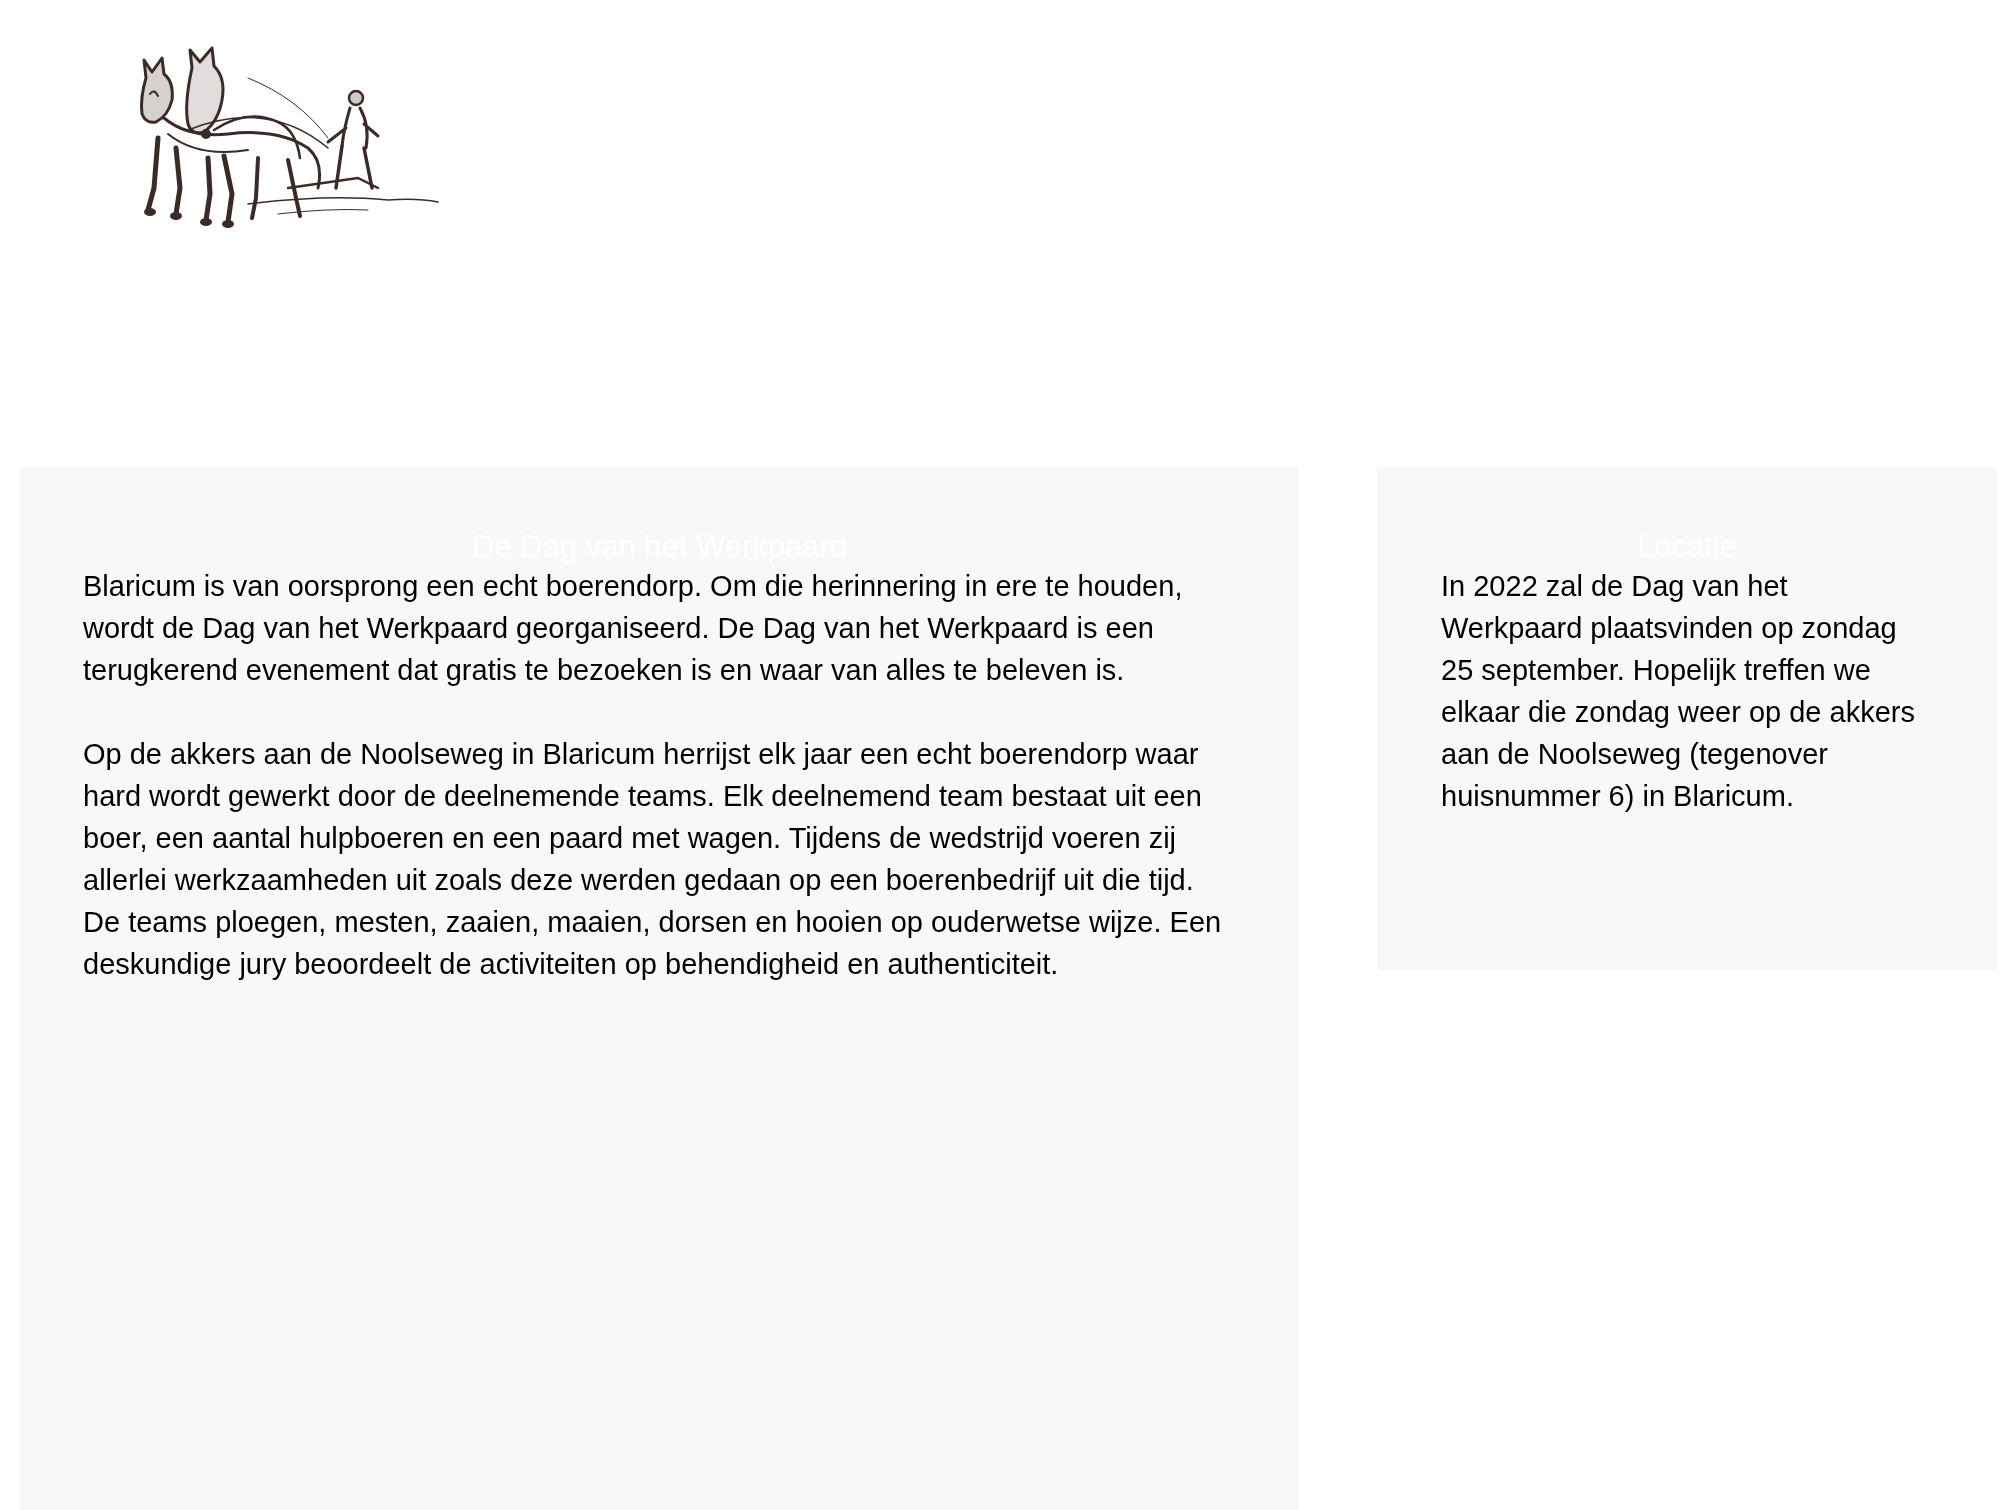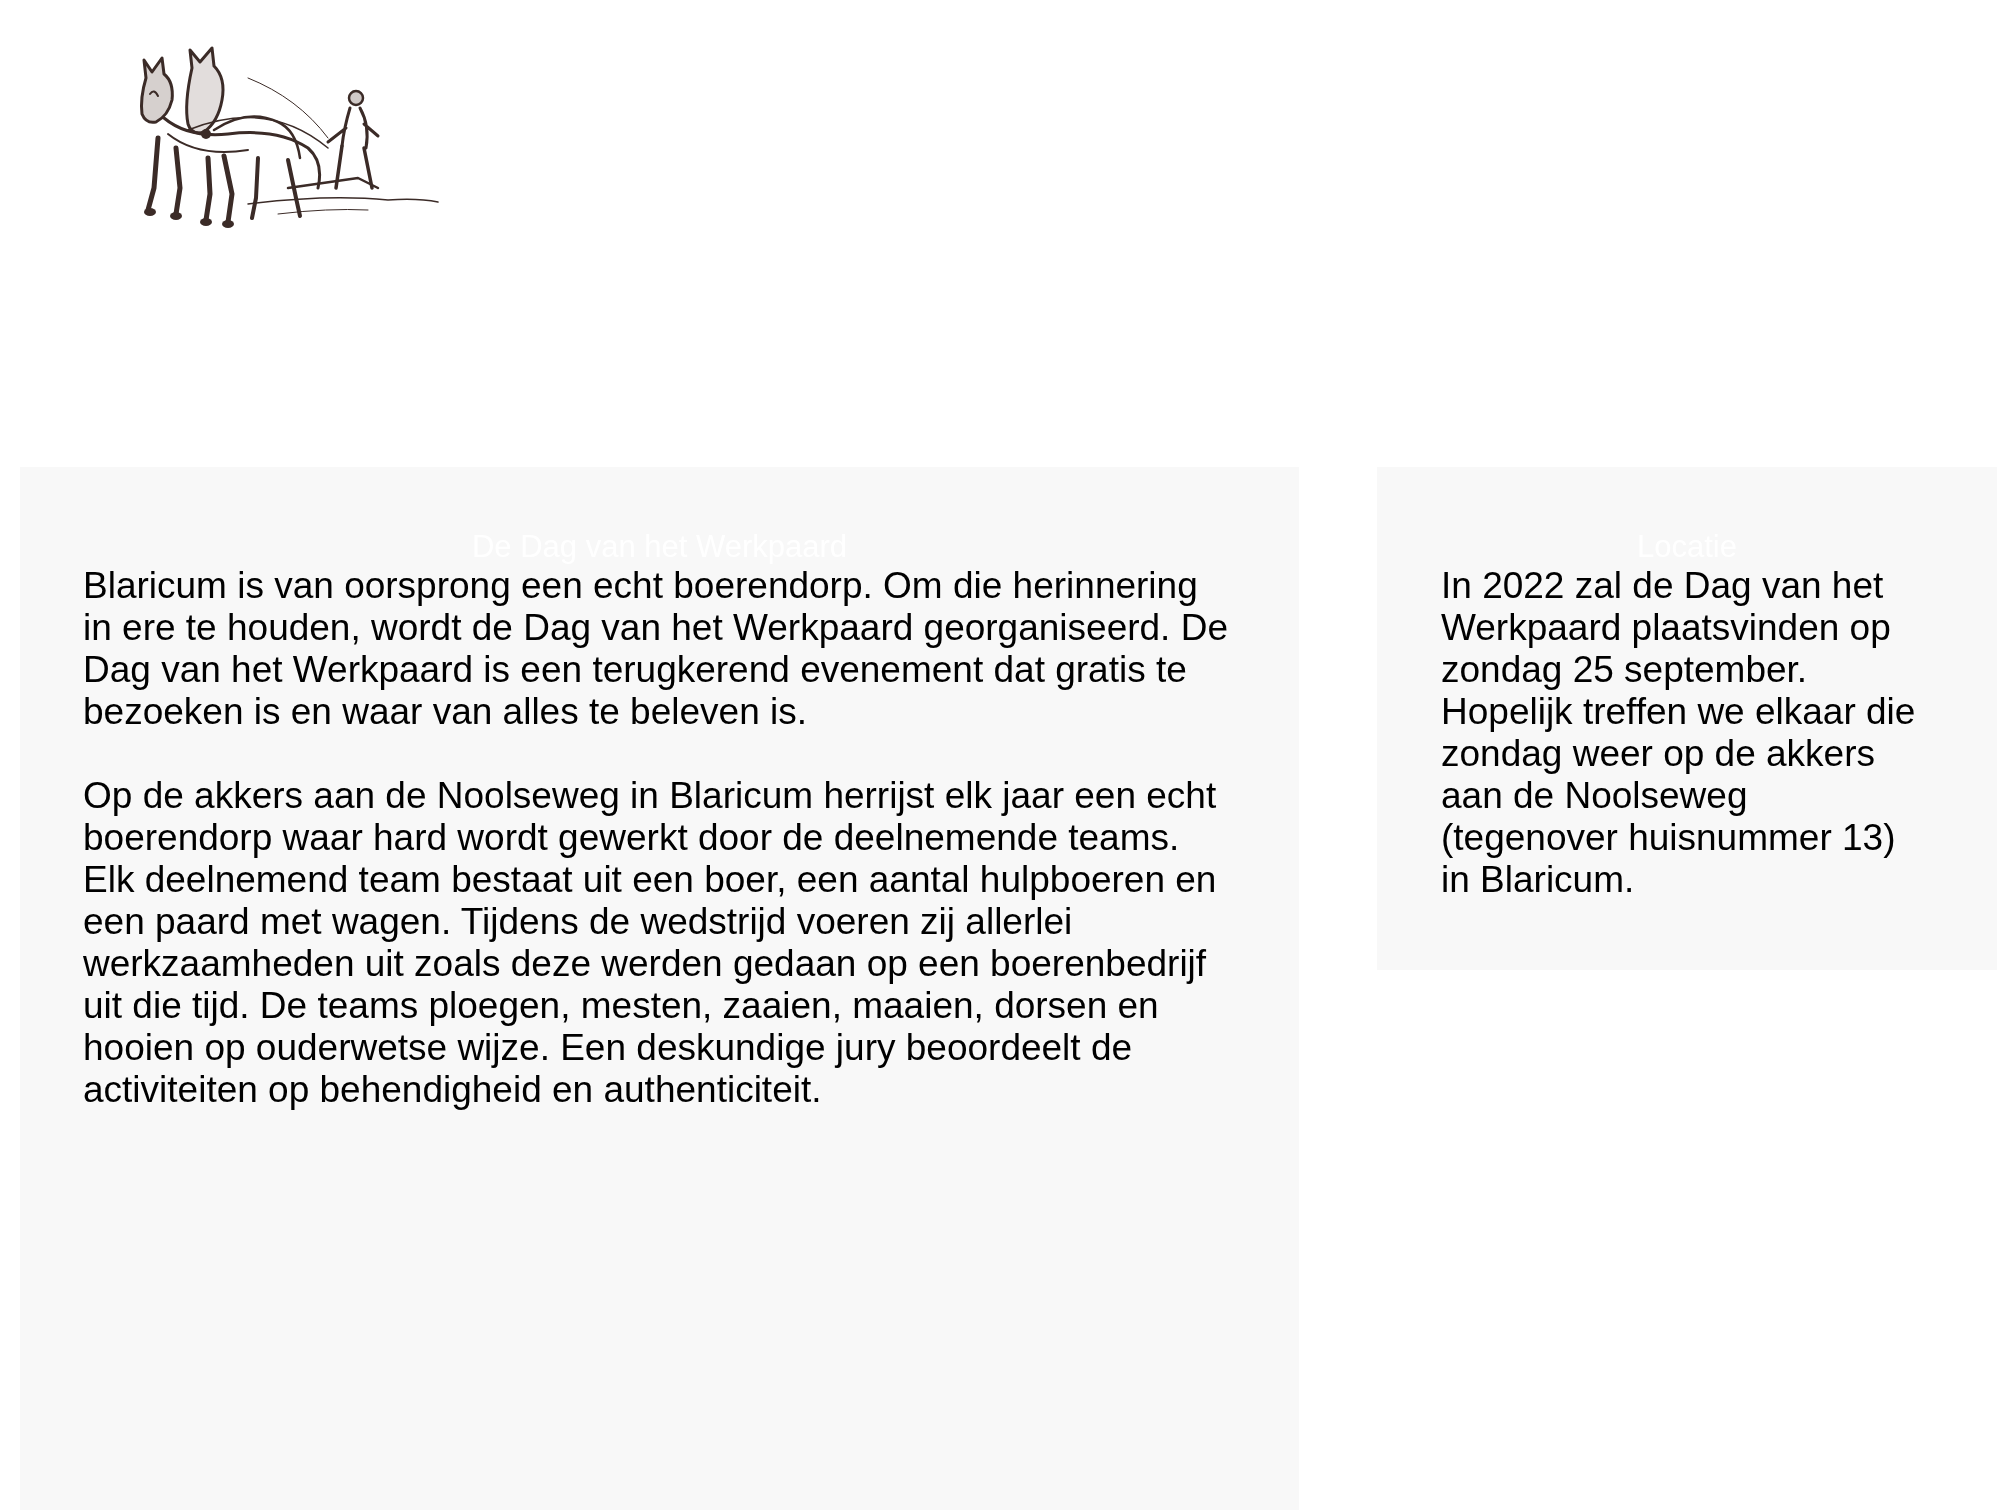--- a/index.html
+++ b/index.html
@@ -46,21 +46,21 @@
     .panel-title {
       font-size: 31px;
       line-height: 36px;
       color: #ffffff;
       text-align: center;
       margin: 0;
       font-weight: normal;
       height: 36px;
     }
     .panel-body {
-      font-size: 37px;
+      font-size: 29px;
       line-height: 42px;
       margin: 0;
     }
     .panel-body p {
       margin: 0 0 42px 0;
     }
     .panel-body p:last-child { margin-bottom: 0; }
   </style>
 </head>
 <body>
@@ -109,15 +109,15 @@
   <h2 class="panel-title">De Dag van het Werkpaard</h2>
   <div class="panel-body">
     <p>Blaricum is van oorsprong een echt boerendorp. Om die herinnering in ere te houden, wordt de Dag van het Werkpaard georganiseerd. De Dag van het Werkpaard is een terugkerend evenement dat gratis te bezoeken is en waar van alles te beleven is.</p>
     <p>Op de akkers aan de Noolseweg in Blaricum herrijst elk jaar een echt boerendorp waar hard wordt gewerkt door de deelnemende teams. Elk deelnemend team bestaat uit een boer, een aantal hulpboeren en een paard met wagen. Tijdens de wedstrijd voeren zij allerlei werkzaamheden uit zoals deze werden gedaan op een boerenbedrijf uit die tijd. De teams ploegen, mesten, zaaien, maaien, dorsen en hooien op ouderwetse wijze. Een deskundige jury beoordeelt de activiteiten op behendigheid en authenticiteit.</p>
   </div>
 </section>
 
 <aside class="panel panel-side">
   <h2 class="panel-title">Locatie</h2>
   <div class="panel-body">
-    <p>In 2022 zal de Dag van het Werkpaard plaatsvinden op zondag 25 september. Hopelijk treffen we elkaar die zondag weer op de akkers aan de Noolseweg (tegenover huisnummer 13) in Blaricum.</p>
+    <p>In 2022 zal de Dag van het Werkpaard plaatsvinden op zondag 25 september. Hopelijk treffen we elkaar die zondag weer op de akkers aan de Noolseweg (tegenover huisnummer 6) in Blaricum.</p>
   </div>
 </aside>
 
 </body></html>

